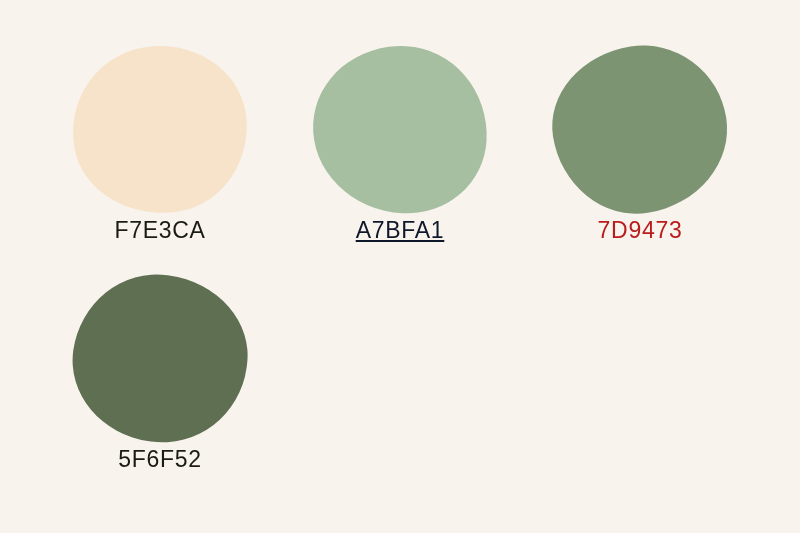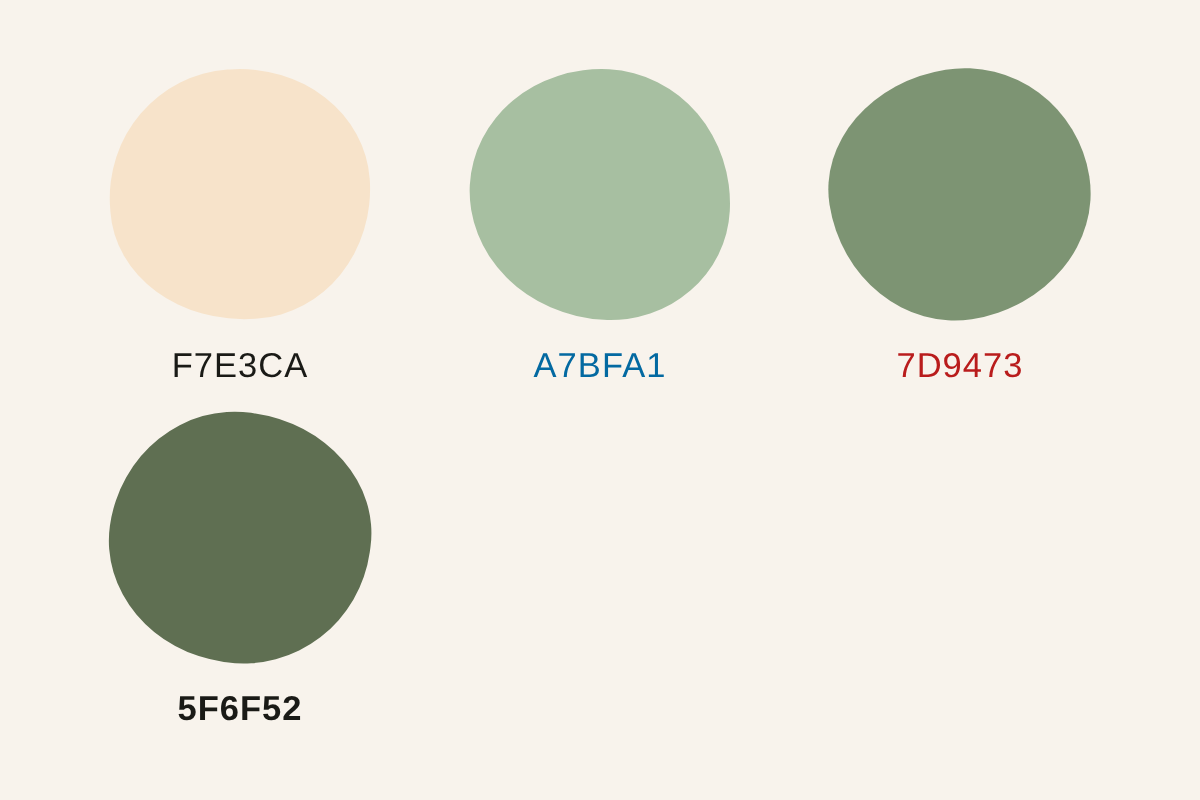--- a/index.html
+++ b/index.html
@@ -61,21 +61,21 @@
   }
   .blob-4 {
     border-radius: 52% 48% 53% 47% / 46% 51% 49% 54%;
     transform: rotate(-9deg);
   }
   .blob-5 {
     border-radius: 48% 52% 49% 51% / 53% 47% 52% 48%;
     transform: rotate(8deg);
   }
   .swatch-label {
-    margin-top: 19px;
+    margin-top: 6px;
     font-size: 23px;
     line-height: 1;
     letter-spacing: 0.7px;
     white-space: nowrap;
     font-weight: 400;
   }
 </style>
 </head>
 <body>
 
@@ -84,27 +84,27 @@
 
     <div class="swatch-cell">
       <div class="blob blob-0" style="background: rgb(247, 227, 202);"></div>
       <div class="swatch-label" style="color: rgb(26, 26, 22);">F7E3CA</div>
     </div>
 
 
 
     <div class="swatch-cell">
       <div class="blob blob-3" style="background: rgb(167, 191, 161);"></div>
-      <div class="swatch-label" style="color: #0369a1;">A7BFA1</div>
+      <div class="swatch-label" style="color: #0f172a; text-decoration: underline;">A7BFA1</div>
     </div>
 
     <div class="swatch-cell">
       <div class="blob blob-4" style="background: rgb(125, 148, 115);"></div>
       <div class="swatch-label" style="color: #b91c1c;">7D9473</div>
     </div>
 
     <div class="swatch-cell">
       <div class="blob blob-5" style="background: rgb(95, 111, 82);"></div>
-      <div class="swatch-label" style="color: rgb(26, 26, 22); font-weight: bold;">5F6F52</div>
+      <div class="swatch-label" style="color: rgb(26, 26, 22);">5F6F52</div>
     </div>
 
   </div>
 </div>
 
 </body></html>

